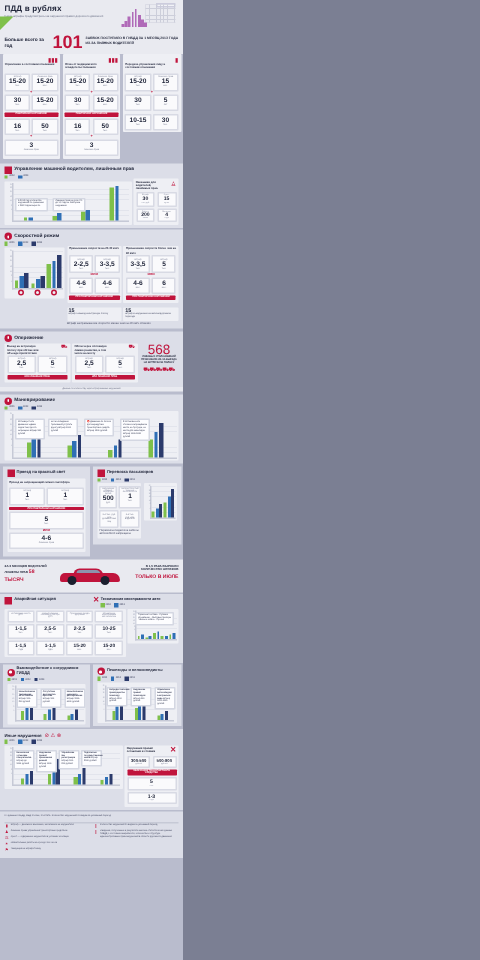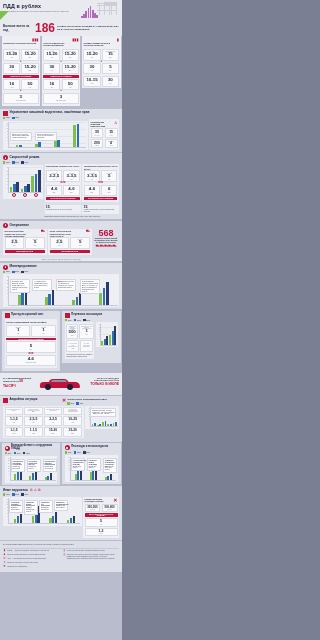--- a/index.html
+++ b/index.html
@@ -141,21 +141,21 @@
           <i style="height:100%"></i>
           <i style="height:70%"></i>
         <i style="height:45%"></i>
           <i style="height:25%"></i>
       </div>
     </div>
   </div>
 
   <div class="band101">
     <div class="left">Больше всего за год</div>
-    <div class="big">186</div>
+    <div class="big">101</div>
     <div class="txt">ЗАЯВОК ПОСТУПИЛО В ГИБДД ЗА 1 МЕСЯЦ 2013 ГОДА ИЗ-ЗА ПЬЯНЫХ ВОДИТЕЛЕЙ</div>
   </div>
 
   <div class="cols3">
 
     <div class="col">
       <div class="card">
         <div class="icons">▮▮▮</div>
         <div class="ch">Управление в состоянии опьянения</div>
         <div class="twocol">
@@ -544,21 +544,21 @@
           <div class="fine">
             <div class="lbl">Штраф</div>
             <div class="amt">5</div>
             <div class="cap">тыс.</div>
           </div>
         </div>
         <div class="ribbon">ИЛИ ЛИШЕНИЕ ПРАВ</div>
       </div>
 
       <div style="flex:0 0 26px; text-align:center;">
-        <div style="font-size:9px;font-weight:bold;color:#c0143c;line-height:1">568</div>
+        <div style="font-size:9px;font-weight:normal;color:#c0143c;line-height:1">568</div>
         <div style="font-size:1.6px;font-weight:bold;color:#23283c;line-height:1.2">ЛОБОВЫХ СТОЛКНОВЕНИЙ ПРОИЗОШЛО ИЗ-ЗА ВЫЕЗДА НА ВСТРЕЧНУЮ ПОЛОСУ</div>
         <div style="font-size:3.6px;color:#c0143c;letter-spacing:-.3px">⛟⛟⛟⛟⛟</div>
       </div>
     </div>
   </div>
 
   <div class="topmini">Данные по количеству зарегистрированных нарушений</div>
 
   <div class="sect">
     <div class="sect-h">

